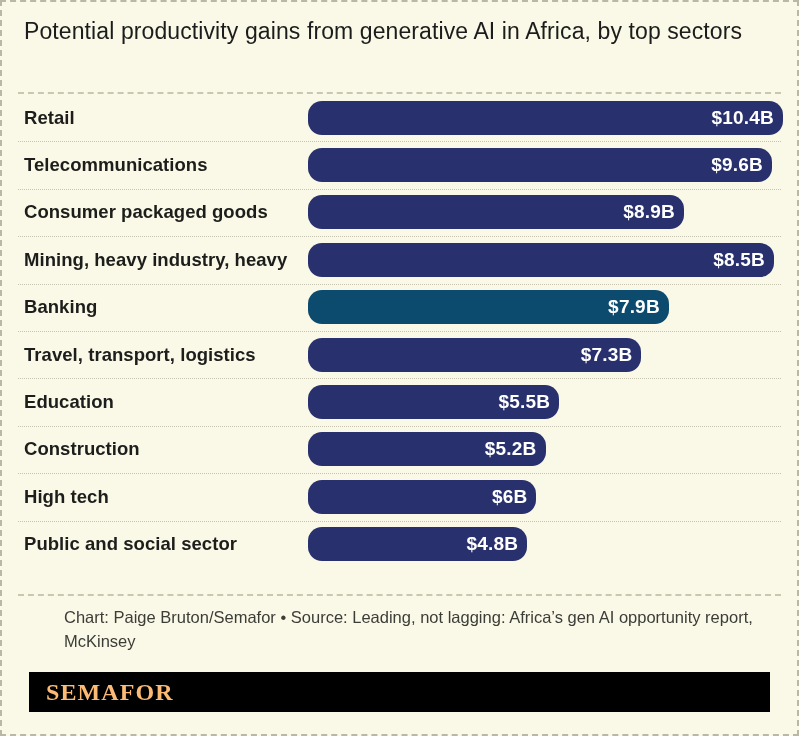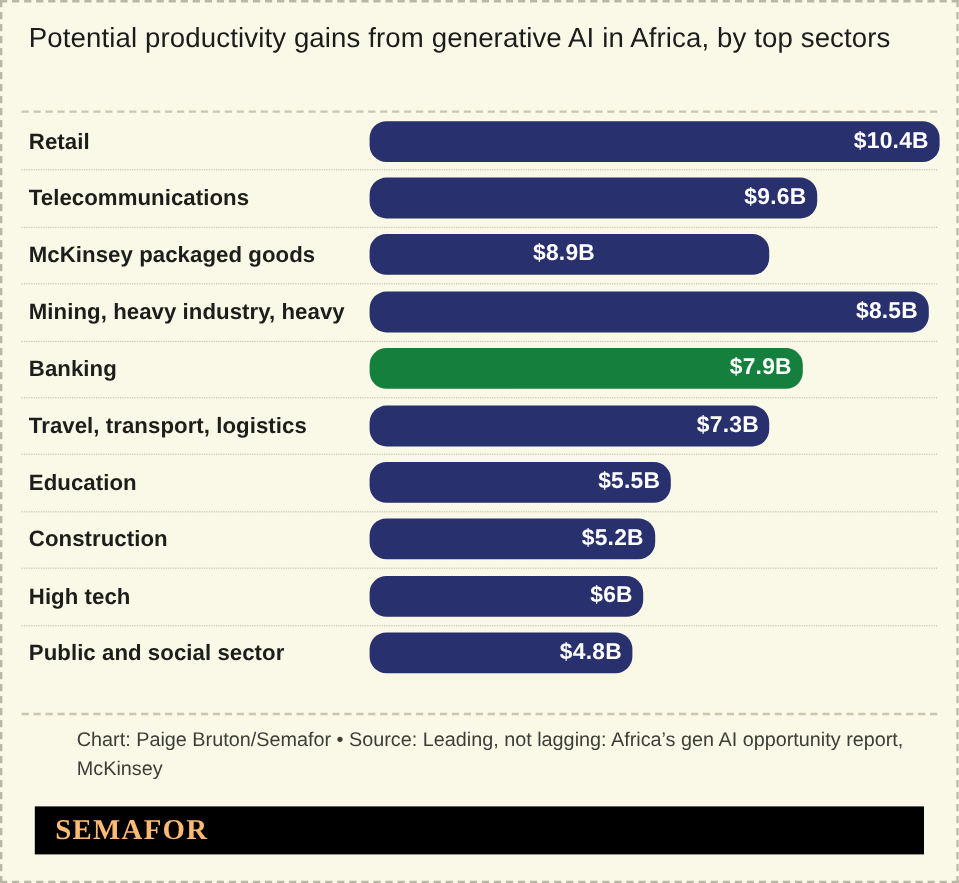--- a/index.html
+++ b/index.html
@@ -154,45 +154,45 @@
         <div class="bar-label">Retail</div>
         <div class="bar-track">
           <div class="bar-fill" style="width: 475px; background: rgb(40, 48, 110);">
             <span class="bar-value">$10.4B</span>
           </div>
         </div>
       </div>
       <div class="bar-row">
         <div class="bar-label">Telecommunications</div>
         <div class="bar-track">
-          <div class="bar-fill" style="width: 373px; background: rgb(40, 48, 110);">
+          <div class="bar-fill" style="width: 464px; background: rgb(40, 48, 110);">
             <span class="bar-value">$9.6B</span>
           </div>
         </div>
       </div>
       <div class="bar-row">
-        <div class="bar-label">McKinsey packaged goods</div>
-        <div class="bar-track">
-          <div class="bar-fill" style="width: 333px; background: rgb(40, 48, 110); justify-content: center;">
+        <div class="bar-label">Consumer packaged goods</div>
+        <div class="bar-track">
+          <div class="bar-fill" style="width: 376px; background: rgb(40, 48, 110);">
             <span class="bar-value">$8.9B</span>
           </div>
         </div>
       </div>
       <div class="bar-row">
         <div class="bar-label">Mining, heavy industry, heavy</div>
         <div class="bar-track">
           <div class="bar-fill" style="width: 466px; background: rgb(40, 48, 110);">
             <span class="bar-value">$8.5B</span>
           </div>
         </div>
       </div>
       <div class="bar-row">
         <div class="bar-label">Banking</div>
         <div class="bar-track">
-          <div class="bar-fill" style="width: 360.817px; background: #15803d;">
+          <div class="bar-fill" style="width: 360.817px; background: #0c4a6e;">
             <span class="bar-value">$7.9B</span>
           </div>
         </div>
       </div>
       <div class="bar-row">
         <div class="bar-label">Travel, transport, logistics</div>
         <div class="bar-track">
           <div class="bar-fill" style="width: 333.413px; background: rgb(40, 48, 110);">
             <span class="bar-value">$7.3B</span>
           </div>

